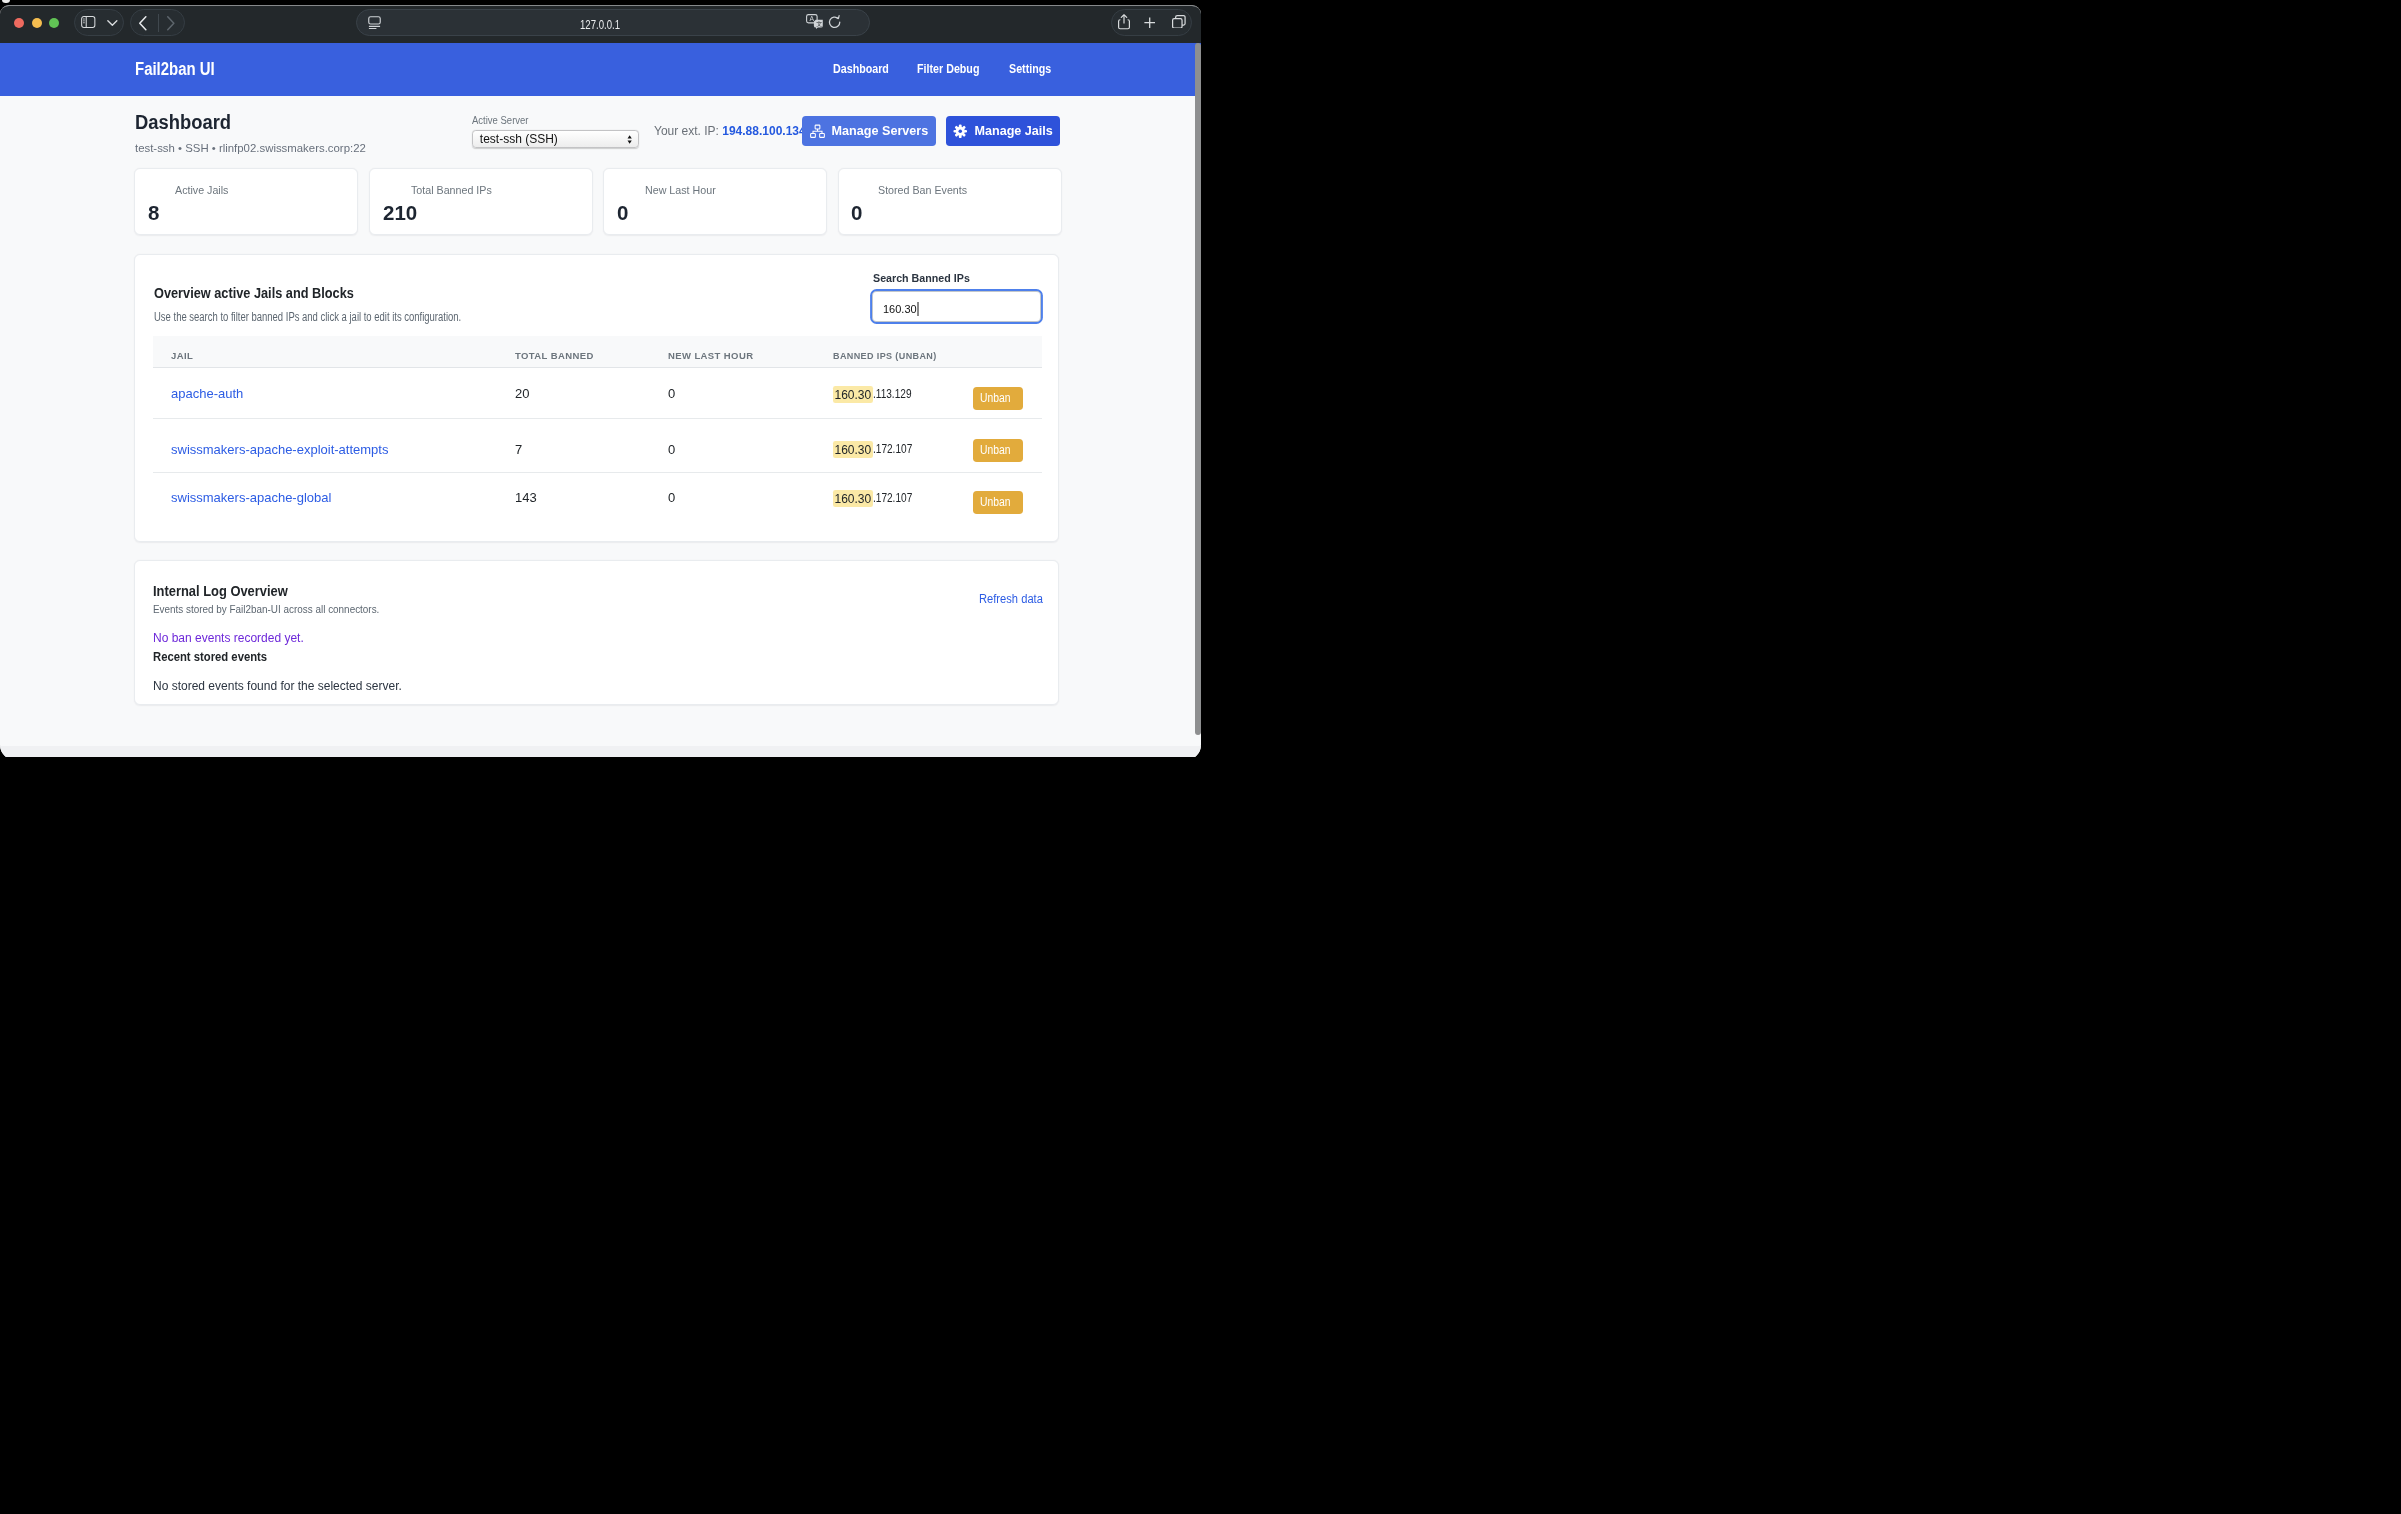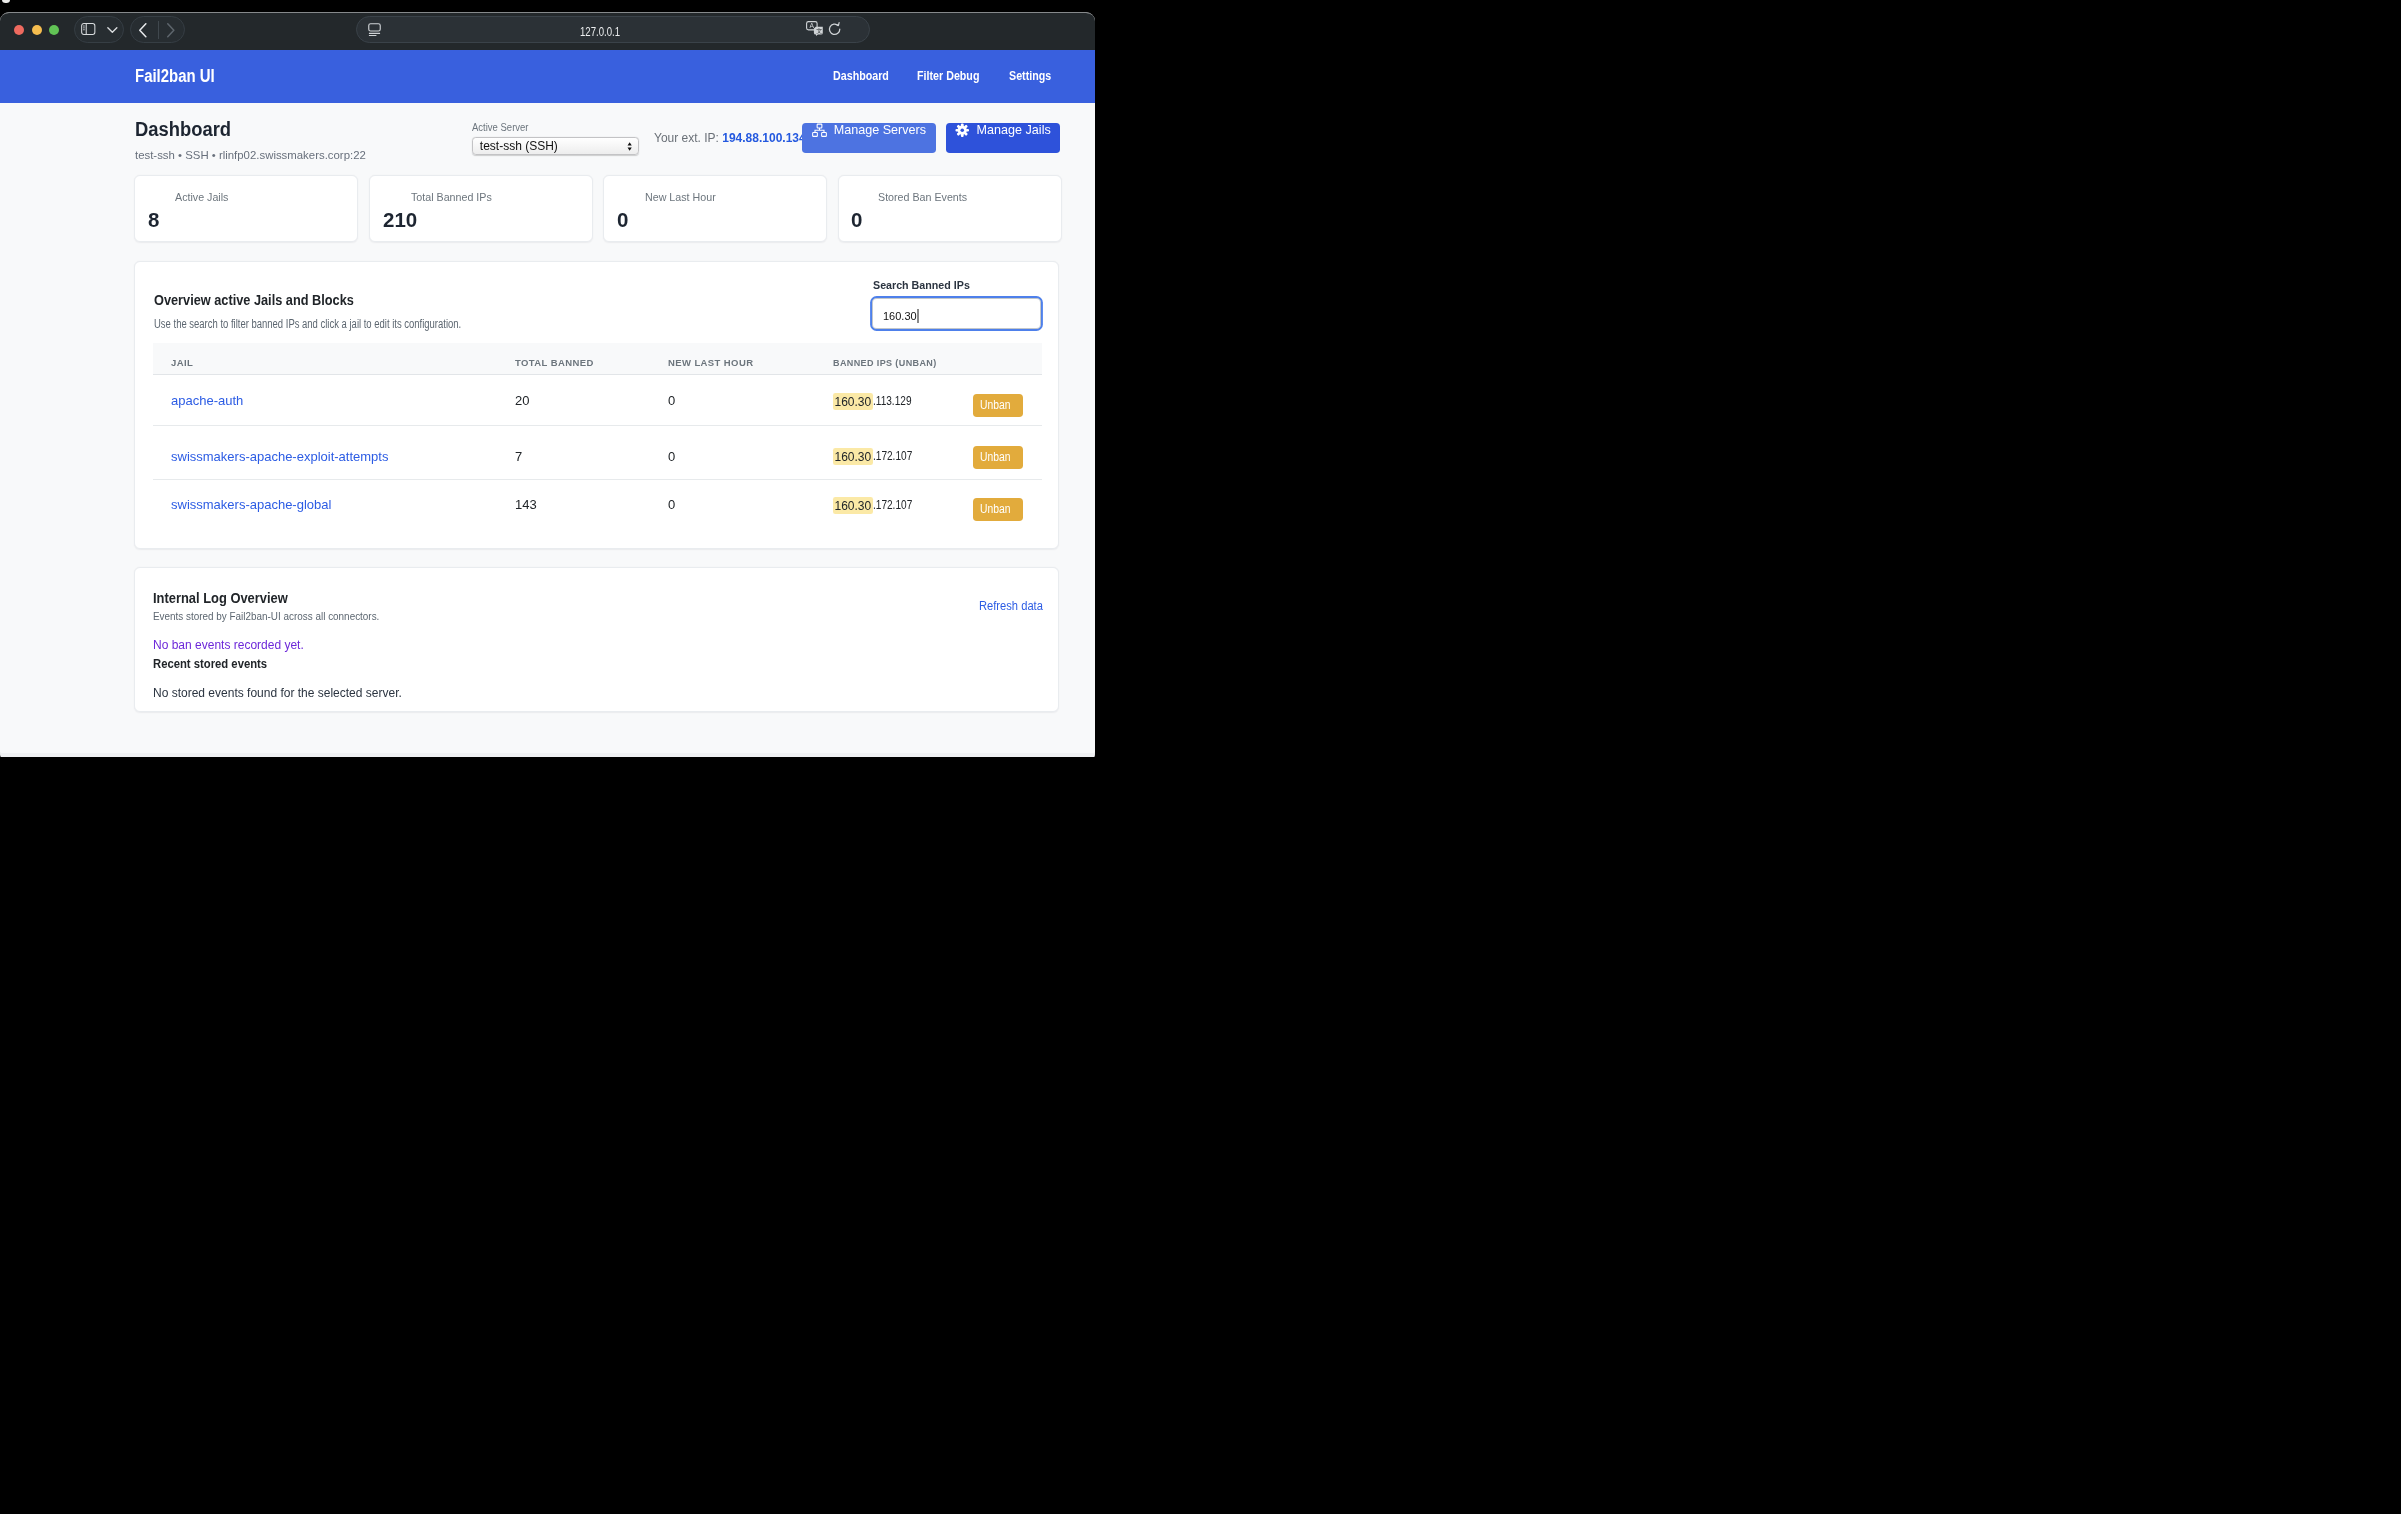--- a/index.html
+++ b/index.html
@@ -1,19 +1,19 @@
 <!DOCTYPE html>
 <html style="font-size:12px"><head>
 <meta charset="utf-8">
 <style>
   * { margin:0; padding:0; box-sizing:border-box; }
   html,body { width:1201px; height:757px; background:#000; font-family:"Liberation Sans", sans-serif; }
   .stage { position:relative; width:1201px; height:757px; background:#000; overflow:hidden; }
   .blob { position:absolute; left:1.5px; top:-3.4px; width:8.4px; height:6.8px; background:#ececea; border-radius:50%; }
-  .window { position:absolute; left:0; top:12px; width:1095px; height:755px;
+  .window { position:absolute; left:0; top:5px; width:1201px; height:755px;
             background:#f8f9fa; border-radius:9px 9px 15px 15px; overflow:hidden;
             border-top:1.1px solid #86898b; }
   .sx { display:inline-block; transform-origin:0 50%; white-space:nowrap; }
   
   .chrome { position:absolute; left:0; top:0; width:1201px; height:37px; background:#23282b; }
   .tl { position:absolute; top:11.6px; width:10.3px; height:10.3px; border-radius:50%; }
   .tl.r { left:14px; background:#ee6a5f; }
   .tl.y { left:32px; background:#f5bd4f; }
   .tl.g { left:49px; background:#61c355; }
   .pill { position:absolute; top:3.4px; height:27px; border:0.8px solid #363e44; border-radius:13.7px; background:#272d31; }
@@ -31,22 +31,22 @@
   
   .h1 { position:absolute; left:135px; top:105px; font-size:20px; font-weight:700; color:#1d2531; }
   .subtitle { position:absolute; left:135px; top:136px; font-size:11.4px; color:#68707c; }
   .aslabel { position:absolute; left:472px; top:109px; font-size:10px; color:#6c757d; }
   .select { position:absolute; left:472px; top:124px; width:167px; height:17.5px; border-radius:3.8px;
             background:linear-gradient(#ffffff,#ededed); border:0.8px solid #c3c3c5; box-shadow:0 0.4px 1.1px rgba(0,0,0,.18);
             font-size:12px; color:#111; line-height:17.5px; padding-left:6.8px; }
   .updown { position:absolute; right:6px; top:3px; width:5.3px; height:11px; }
   .extip { position:absolute; left:654px; top:118px; font-size:12px; color:#6a7077; }
   .extip b { color:#2459df; font-weight:700; }
-  .btn { position:absolute; top:110px; height:30px; border-radius:3.8px; color:#fff; font-size:12.6px; font-weight:400;
-         display:flex; justify-content:center; gap:6.8px; }
+  .btn { position:absolute; top:110px; height:30px; border-radius:3.8px; color:#fff; font-size:12.6px; font-weight:700;
+         display:flex; align-items:center; justify-content:center; gap:6.8px; }
   .btn-servers { left:802px; width:134px; background:#4d73e1; }
   .btn-jails { left:946px; width:114px; background:#2e52da; }
   
   .card { position:absolute; background:#fff; border:0.8px solid #e9ecef; border-radius:6px;
           box-shadow:0 0.8px 1.5px rgba(16,24,40,.06); }
   .sc { top:162px; width:224px; height:67px; }
   .lab { position:absolute; top:178px; font-size:10.7px; color:#6c757d;margin-left:28px; }
   .num { position:absolute; top:195px; font-size:20.5px; font-weight:700; color:#1d2531; }
   
   .ov { left:134px; top:248px; width:925px; height:288px; }

